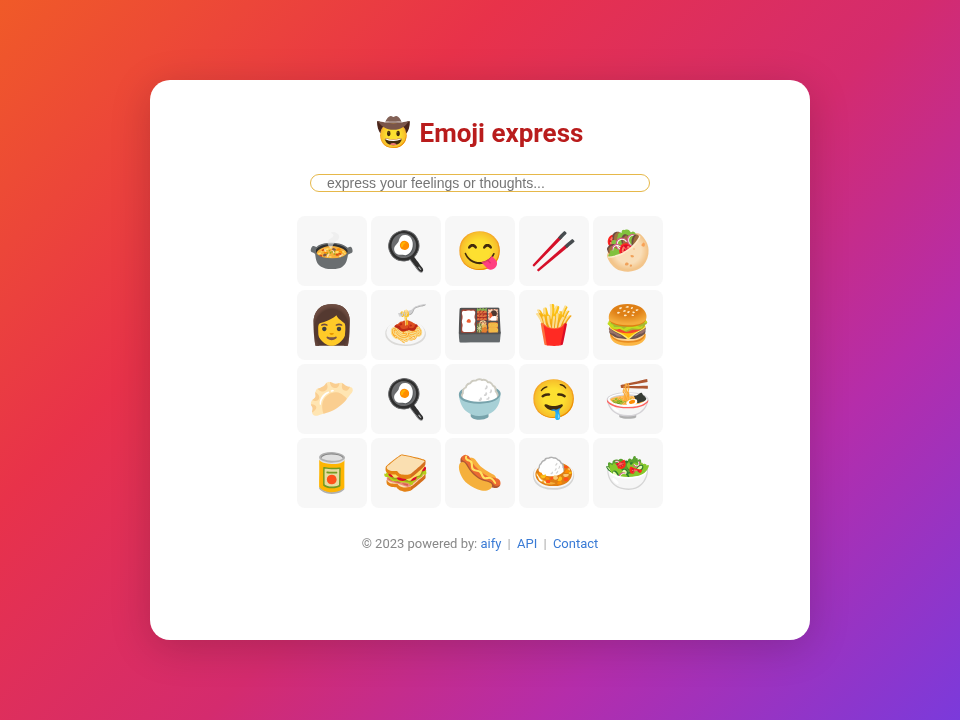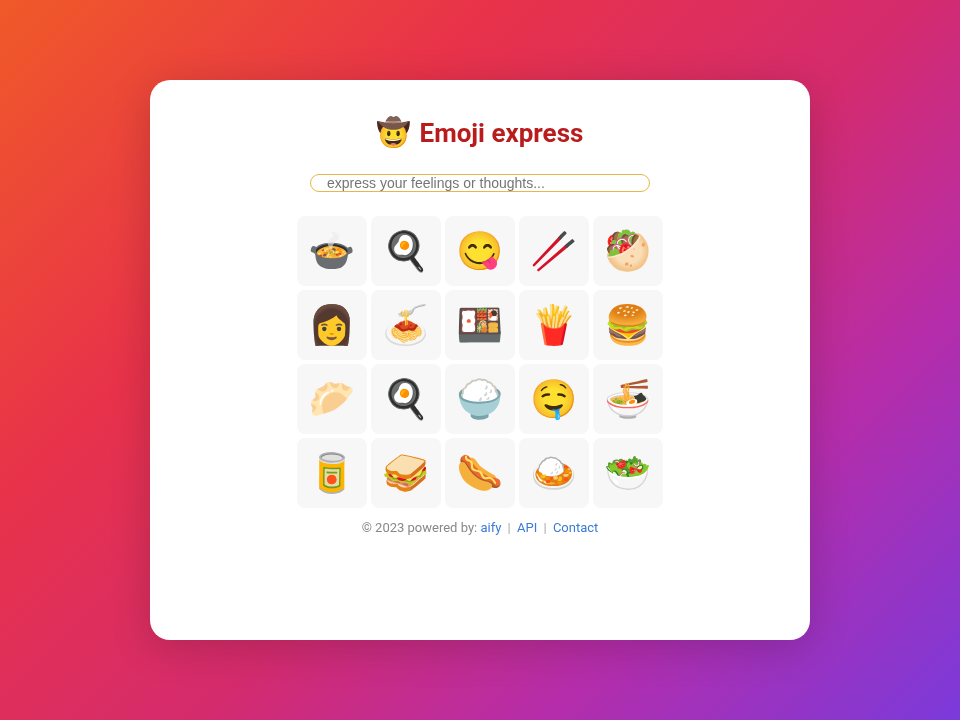--- a/index.html
+++ b/index.html
@@ -75,21 +75,21 @@
       justify-content: center;
       border-radius: 8px;
       cursor: pointer;
       transition: background 0.15s;
       font-size: 38px;
       line-height: 1;
       background: #f7f7f7;
     }
 
     .footer {
-      margin-top: 12px;
+      margin-top: 28px;
       font-size: 13px;
       color: #888;
       text-align: left;
     }
 
     .footer a {
       color: #3a7bd5;
       text-decoration: none;
     }
 

